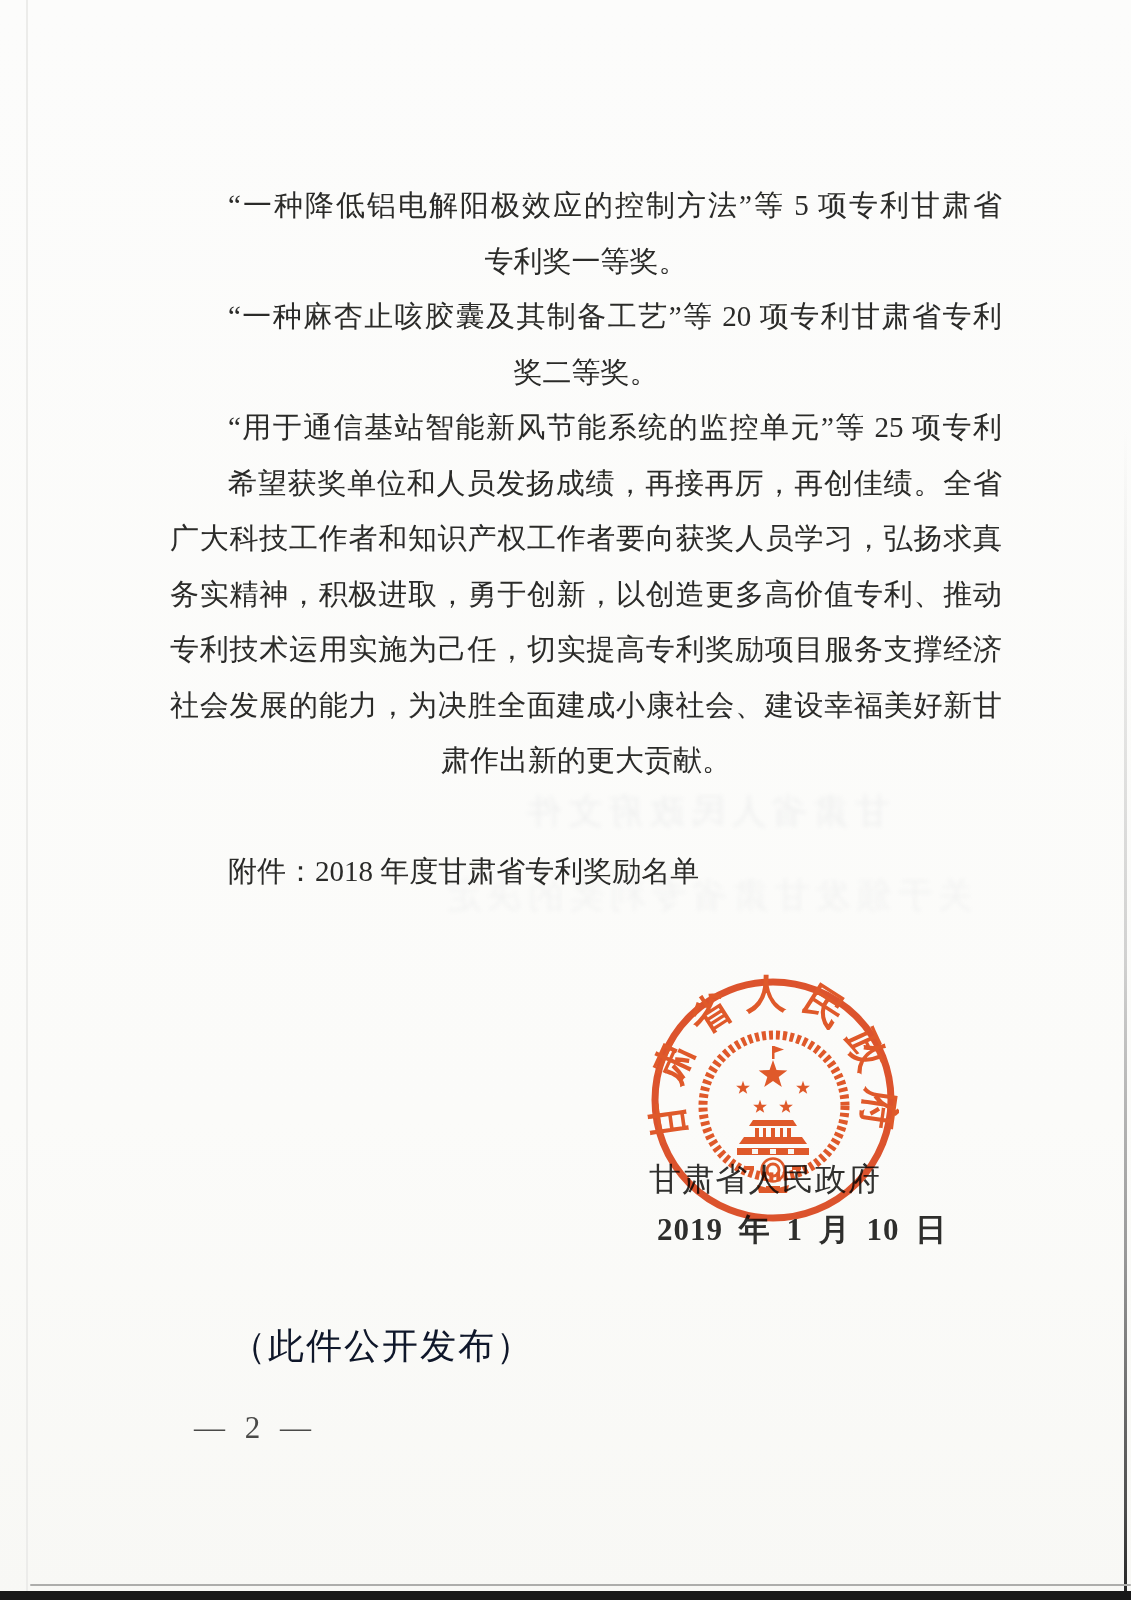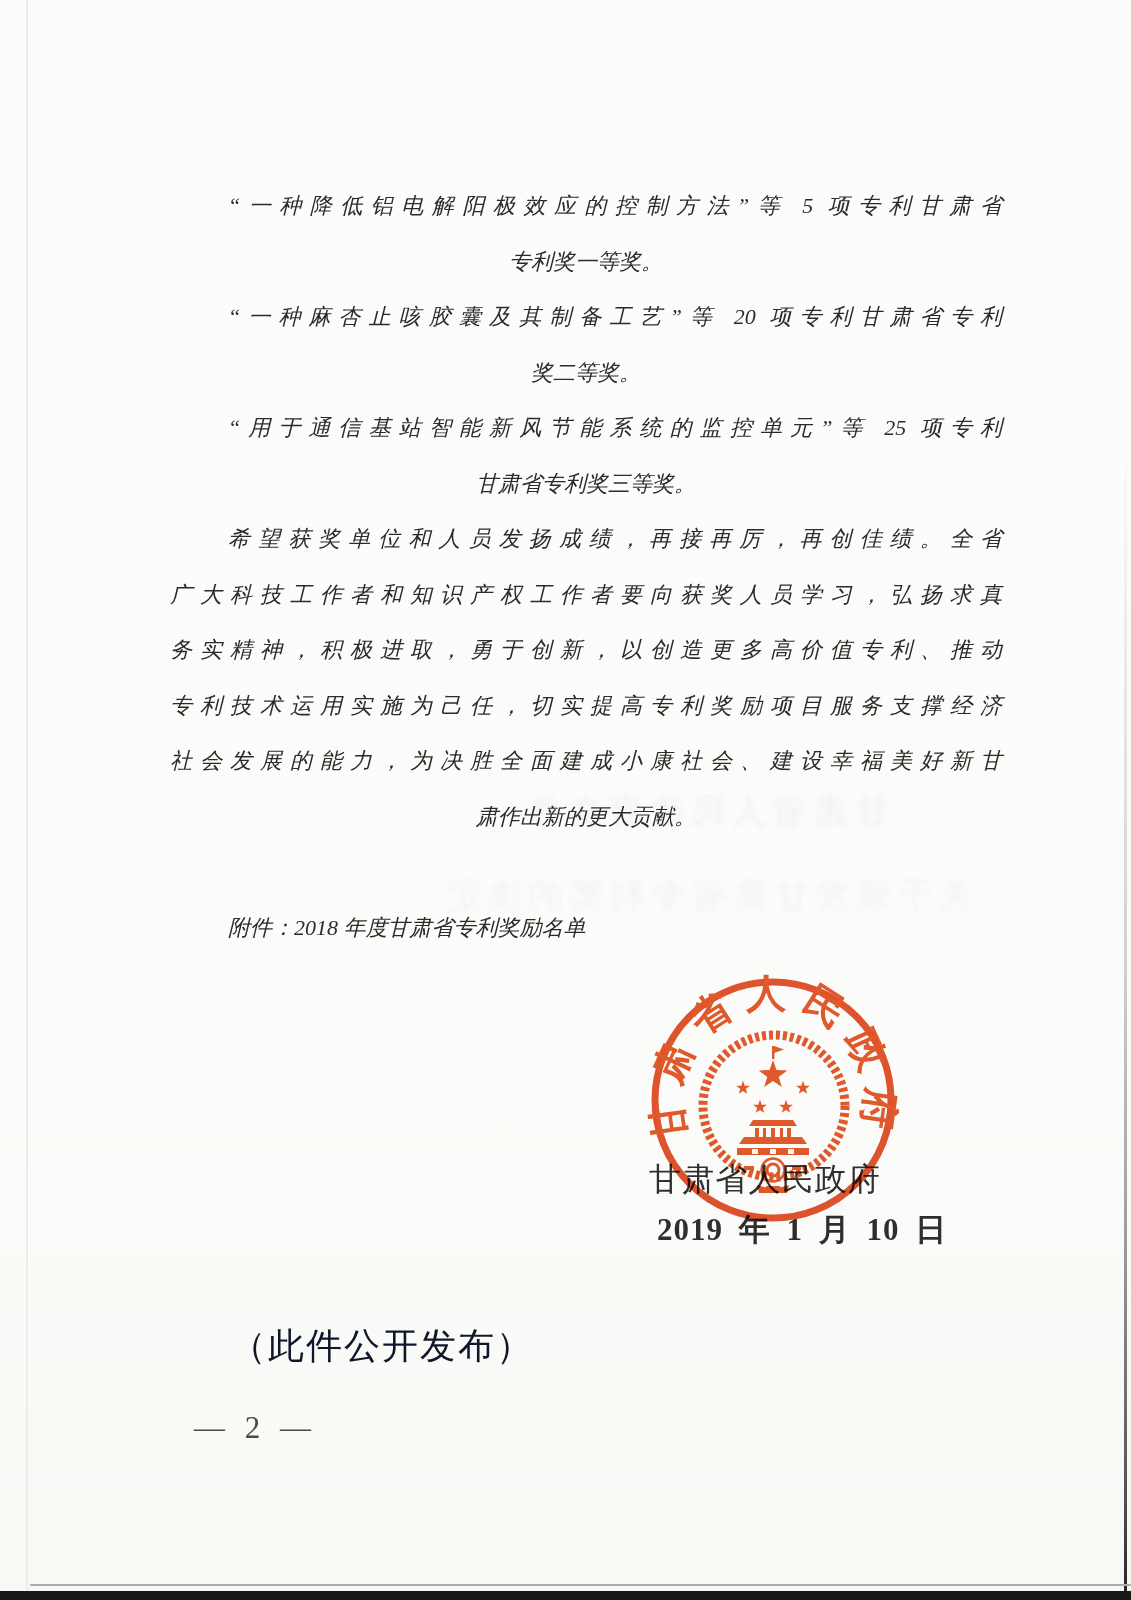--- a/index.html
+++ b/index.html
@@ -5,21 +5,21 @@
   * { margin:0; padding:0; box-sizing:border-box; }
   html,body { width:1131px; height:1600px; overflow:hidden; }
   body {
     position:relative;
     background: linear-gradient(180deg,#fcfcfb 0%, #fbfbf9 70%, #f8f8f5 100%);
     font-family: "Liberation Serif","DejaVu Serif",serif;
     color:#2a2a28;
   }
   .text-block {
     position:absolute; left:170px; top:178px; width:832px;
-    font-size:22px; line-height:55.5px; color:#2b2b29;font-style:italic;
+    font-size:29px; line-height:55.5px; color:#2b2b29;
   }
   .line { height:55.5px; white-space:nowrap; }
   .jl { text-align:justify; text-align-last:justify; white-space:normal; }
   .indent { text-indent:58px; }
   .endl { text-align:center; }
   .spacer { height:55.5px; }
   .attachment { height:55.5px; text-indent:58px; white-space:nowrap; }
 
   .ghost {
     position:absolute; color:#8e959e; opacity:0.10;
@@ -62,21 +62,20 @@
 
 <div class="ghost ghost1">甘肃省人民政府文件</div>
 <div class="ghost ghost2">关于颁发甘肃省专利奖的决定</div>
 
 <div class="text-block">
   <div class="line jl indent">“一种降低铝电解阳极效应的控制方法”等 5 项专利甘肃省</div>
   <div class="line endl">专利奖一等奖。</div>
   <div class="line jl indent">“一种麻杏止咳胶囊及其制备工艺”等 20 项专利甘肃省专利</div>
   <div class="line endl">奖二等奖。</div>
   <div class="line jl indent">“用于通信基站智能新风节能系统的监控单元”等 25 项专利</div>
-  <div class="line endl">甘肃省专利奖三等奖。</div>
   <div class="line jl indent">希望获奖单位和人员发扬成绩，再接再厉，再创佳绩。全省</div>
   <div class="line jl">广大科技工作者和知识产权工作者要向获奖人员学习，弘扬求真</div>
   <div class="line jl">务实精神，积极进取，勇于创新，以创造更多高价值专利、推动</div>
   <div class="line jl">专利技术运用实施为己任，切实提高专利奖励项目服务支撑经济</div>
   <div class="line jl">社会发展的能力，为决胜全面建成小康社会、建设幸福美好新甘</div>
   <div class="line endl">肃作出新的更大贡献。</div>
   <div class="spacer"></div>
   <div class="attachment">附件：2018 年度甘肃省专利奖励名单</div>
 </div>
 

